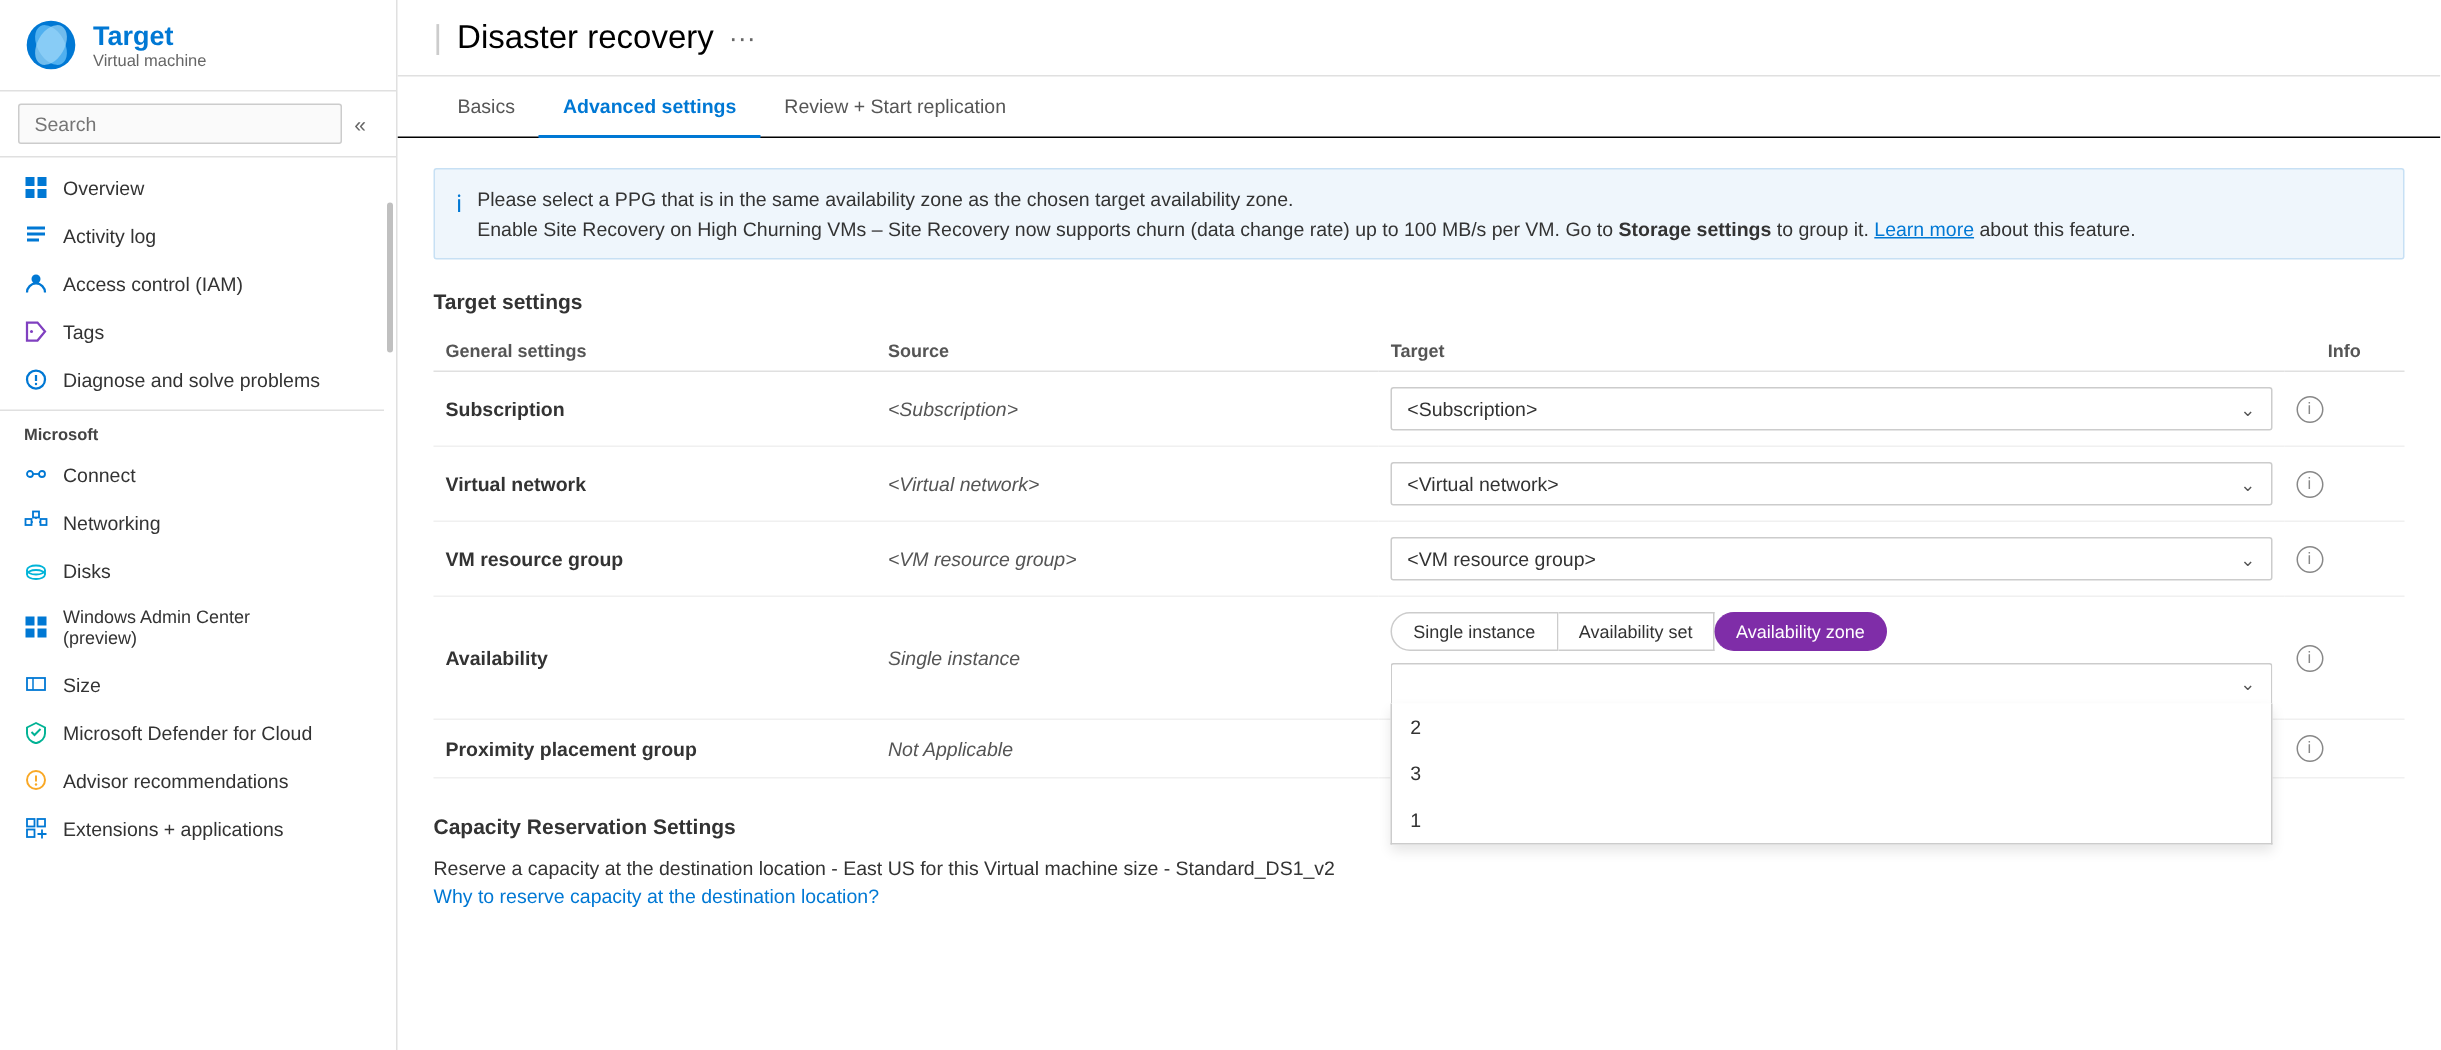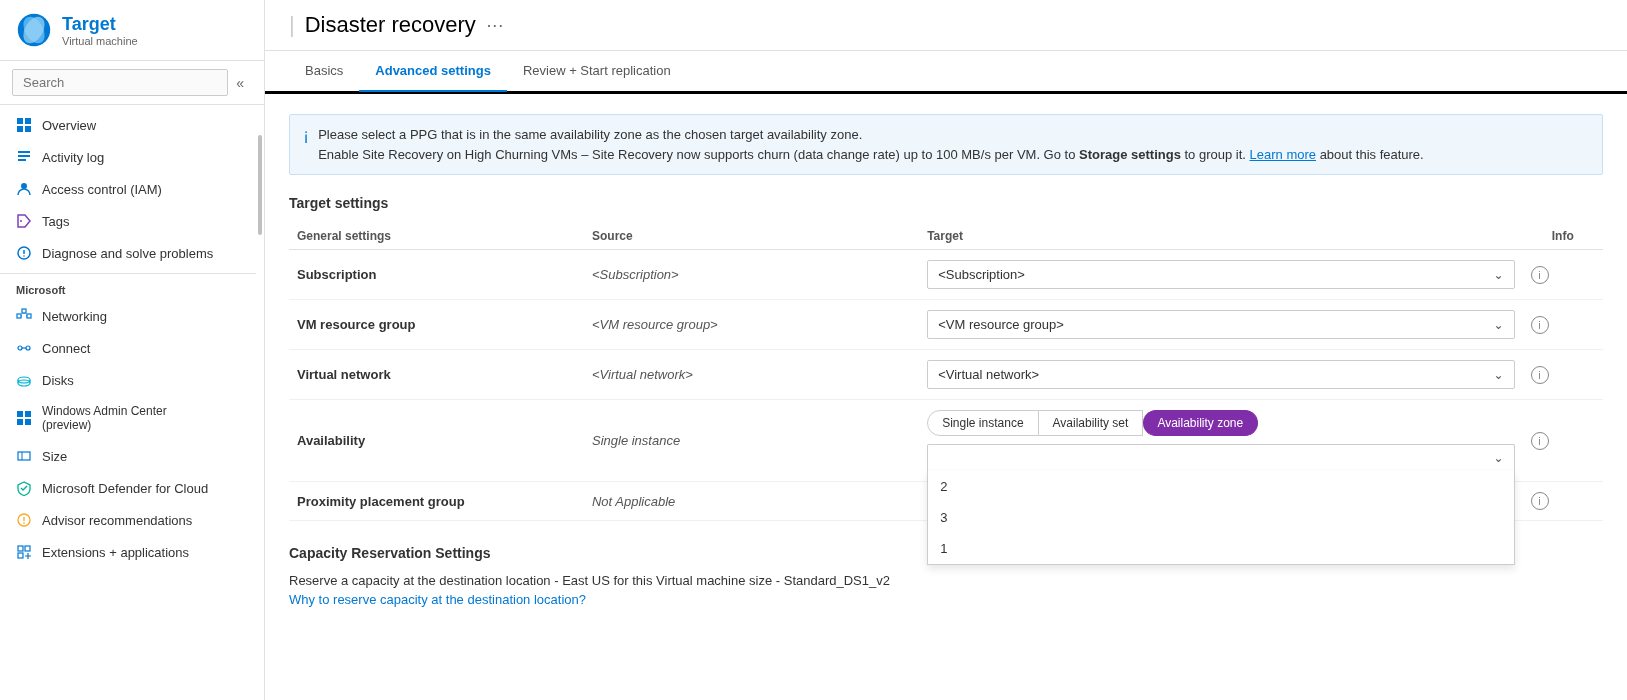--- a/index.html
+++ b/index.html
@@ -22,21 +22,21 @@
 
     
     .main { flex: 1; display: flex; flex-direction: column; overflow: hidden; }
     .main-header { padding: 12px 24px; border-bottom: 1px solid #e0e0e0; display: flex; align-items: center; gap: 10px; }
     .main-header-title { font-size: 22px; font-weight: 400; color: #000; }
     .main-header-separator { color: #ccc; font-size: 22px; }
     .main-header-more { color: #666; font-size: 18px; cursor: pointer; }
     .main-body { flex: 1; overflow-y: auto; padding: 0; }
 
     
-    .tabs { display: flex; padding: 0 24px; border-bottom: 3px solid #000000; gap: 0; }
+    .tabs { display: flex; padding: 0 24px; border-bottom: 1px solid #000000; gap: 0; }
     .tab { padding: 12px 16px; cursor: pointer; font-size: 13px; color: #555; border-bottom: 2px solid transparent; margin-bottom: -1px; }
     .tab.active { color: #0078d4; border-bottom: 2px solid #0078d4; font-weight: 600; }
 
     
     .content { padding: 20px 24px; }
 
     
     .info-banner { background: #eff6fc; border: 1px solid #c7e0f4; border-radius: 2px; padding: 10px 14px; margin-bottom: 20px; display: flex; gap: 10px; font-size: 13px; color: #333; }
     .info-banner .info-icon { color: #0078d4; font-size: 16px; flex-shrink: 0; margin-top: 1px; }
     .info-banner-text { line-height: 1.5; }
@@ -164,40 +164,40 @@
             </svg>
         </span>
         <span>Diagnose and solve problems</span>
       </div>
 
       <div class="sidebar-section-label">Microsoft</div>
 
       <div class="sidebar-item">
         <span class="icon">
           <svg class="icon-svg" viewBox="0 0 16 16">
+              <circle cx="4" cy="8" r="2" fill="none" stroke="#0078d4" stroke-width="1.2"></circle>
+              <circle cx="12" cy="8" r="2" fill="none" stroke="#0078d4" stroke-width="1.2"></circle>
+              <line x1="6" y1="8" x2="10" y2="8" stroke="#0078d4" stroke-width="1.2"></line>
+            </svg>
+        </span>
+        <span>Connect</span>
+      </div>
+
+      <div class="sidebar-item">
+        <span class="icon">
+          <svg class="icon-svg" viewBox="0 0 16 16">
               <rect x="1" y="6" width="4" height="4" fill="none" stroke="#0078d4" stroke-width="1.2"></rect>
               <rect x="11" y="6" width="4" height="4" fill="none" stroke="#0078d4" stroke-width="1.2"></rect>
               <rect x="6" y="1" width="4" height="4" fill="none" stroke="#0078d4" stroke-width="1.2"></rect>
               <line x1="8" y1="5" x2="8" y2="6" stroke="#0078d4" stroke-width="1"></line>
               <line x1="5" y1="8" x2="6" y2="8" stroke="#0078d4" stroke-width="1"></line>
               <line x1="10" y1="8" x2="11" y2="8" stroke="#0078d4" stroke-width="1"></line>
             </svg>
         </span>
         <span>Networking</span>
-      </div>
-
-      <div class="sidebar-item">
-        <span class="icon">
-          <svg class="icon-svg" viewBox="0 0 16 16">
-              <circle cx="4" cy="8" r="2" fill="none" stroke="#0078d4" stroke-width="1.2"></circle>
-              <circle cx="12" cy="8" r="2" fill="none" stroke="#0078d4" stroke-width="1.2"></circle>
-              <line x1="6" y1="8" x2="10" y2="8" stroke="#0078d4" stroke-width="1.2"></line>
-            </svg>
-        </span>
-        <span>Connect</span>
       </div>
 
       <div class="sidebar-item">
         <span class="icon">
           <svg class="icon-svg" viewBox="0 0 16 16">
               <ellipse cx="8" cy="8" rx="6" ry="3" fill="none" stroke="#00b4d8" stroke-width="1.2"></ellipse>
               <line x1="2" y1="8" x2="2" y2="11" stroke="#00b4d8" stroke-width="1.2"></line>
               <line x1="14" y1="8" x2="14" y2="11" stroke="#00b4d8" stroke-width="1.2"></line>
               <ellipse cx="8" cy="11" rx="6" ry="3" fill="none" stroke="#00b4d8" stroke-width="1.2"></ellipse>
             </svg>
@@ -313,39 +313,39 @@
                 <span>&lt;Subscription&gt;</span>
                 <span class="dropdown-chevron">⌄</span>
               </div>
             </td>
             <td>
               <span class="info-circle">i</span>
             </td>
           </tr>
 
           <tr>
+            <td class="label-bold">Virtual network</td>
+            <td class="source-italic">&lt;Virtual network&gt;</td>
+            <td>
+              <div class="dropdown">
+                <span>&lt;Virtual network&gt;</span>
+                <span class="dropdown-chevron">⌄</span>
+              </div>
+            </td>
+            <td>
+              <span class="info-circle">i</span>
+            </td>
+          </tr>
+
+          <tr>
             <td class="label-bold">VM resource group</td>
             <td class="source-italic">&lt;VM resource group&gt;</td>
             <td>
               <div class="dropdown">
                 <span>&lt;VM resource group&gt;</span>
-                <span class="dropdown-chevron">⌄</span>
-              </div>
-            </td>
-            <td>
-              <span class="info-circle">i</span>
-            </td>
-          </tr>
-
-          <tr>
-            <td class="label-bold">Virtual network</td>
-            <td class="source-italic">&lt;Virtual network&gt;</td>
-            <td>
-              <div class="dropdown">
-                <span>&lt;Virtual network&gt;</span>
                 <span class="dropdown-chevron">⌄</span>
               </div>
             </td>
             <td>
               <span class="info-circle">i</span>
             </td>
           </tr>
 
           <tr>
             <td class="label-bold">Availability</td>

